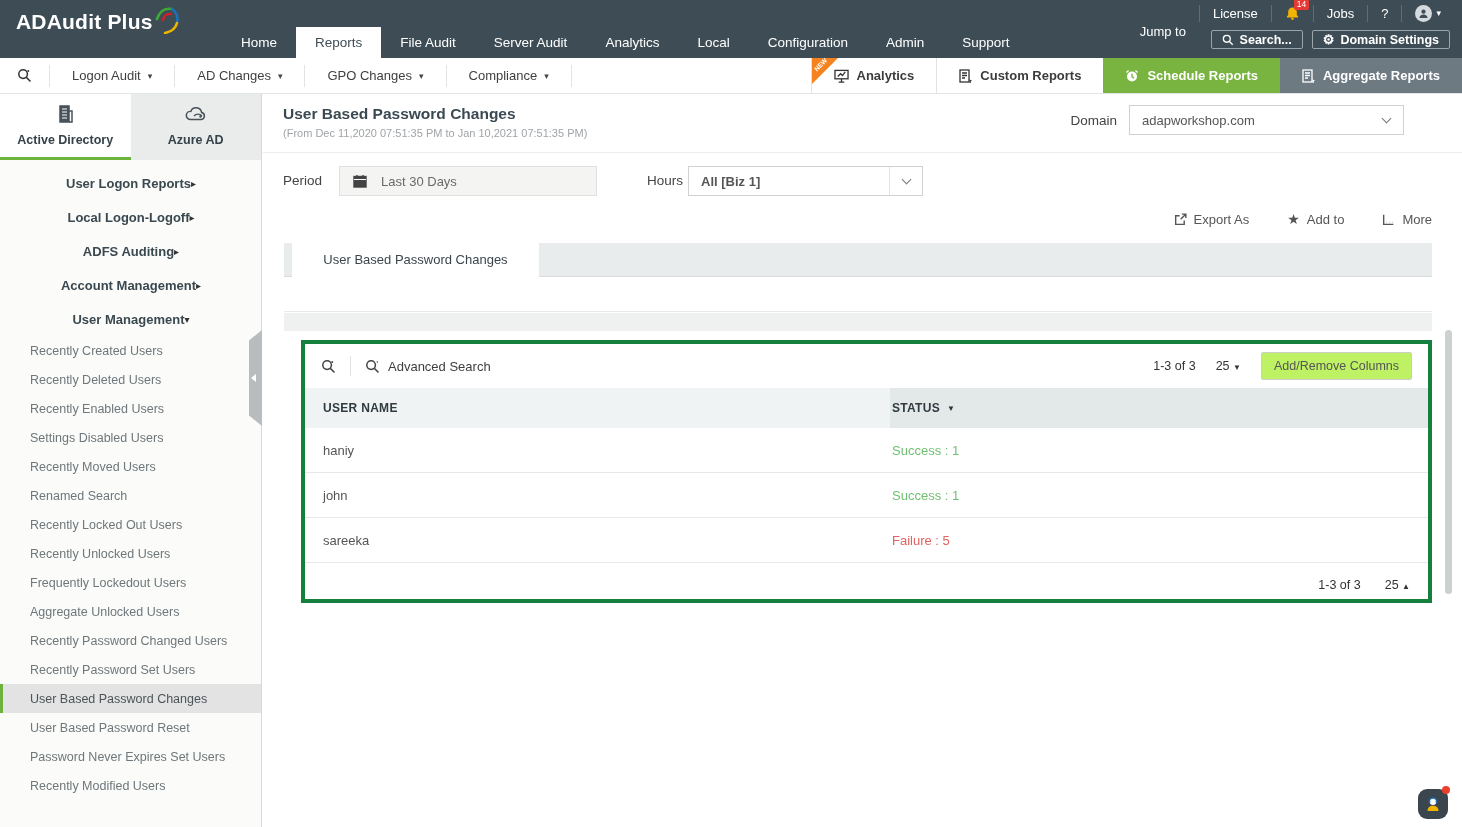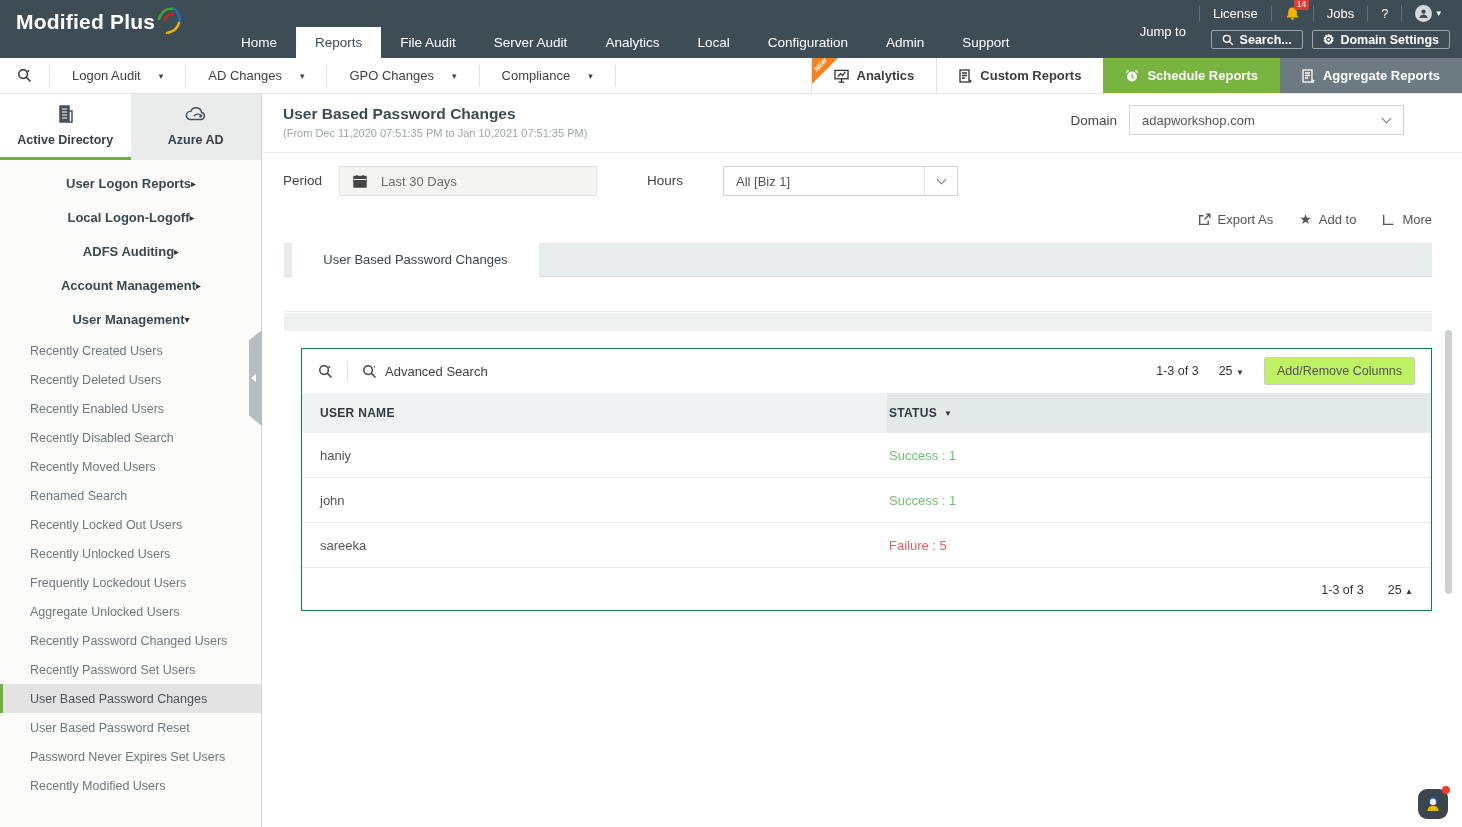--- a/index.html
+++ b/index.html
@@ -22,21 +22,21 @@
   .nav { position:absolute; left:222px; top:27px; height:31px; display:flex; }
   .nav-item { padding:0 19px; line-height:31px; color:#fff; font-size:13.5px; cursor:pointer; white-space:nowrap; }
   .nav-item.active { background:#fff; color:#3e4d55; }
   .hdr-btns { position:absolute; right:12px; top:30px; display:flex; gap:9px; }
   .hdr-btn { height:19px; border:1px solid #9aa5ab; border-radius:2px; color:#fff; font-size:12.5px; display:flex; align-items:center; gap:6px; padding:0 10px; cursor:pointer; background:transparent; font-weight:bold; }
 
   
   .ribbon { position:absolute; left:0; top:58px; width:100%; height:36px; background:#fff; border-bottom:1px solid #e2e5e5; display:flex; align-items:stretch; }
   .ribbon-left { display:flex; align-items:center; }
   .rsearch { padding:0 17px; color:#333; display:flex; align-items:center; cursor:pointer; }
-  .menu { padding:0 22px; font-size:13px; color:#3f3f3f; display:flex; align-items:center; gap:18px; border-right:1px solid #e3e3e3; height:22px; align-self:center; cursor:pointer; white-space:nowrap; }
+  .menu { padding:0 22px; font-size:13px; color:#3f3f3f; display:flex; align-items:center; gap:7px; border-right:1px solid #e3e3e3; height:22px; align-self:center; cursor:pointer; white-space:nowrap; }
   .menu:first-of-type { border-left:1px solid #e3e3e3; }
   .menu .dn { font-size:9px; color:#444; }
   .ribbon-right { margin-left:auto; display:flex; align-items:stretch; }
   .rbtn { display:flex; align-items:center; gap:8px; padding:0 22px; font-size:13px; font-weight:bold; color:#3c3c3c; border-left:1px solid #e3e3e3; cursor:pointer; position:relative; white-space:nowrap; }
   .rbtn.green { background:#79b441; color:#fff; border-left:none; }
   .rbtn.slate { background:#6d7a82; color:#fff; border-left:none; }
   .new-ribbon { position:absolute; left:0; top:0; width:0; height:0; border-top:26px solid #f5821f; border-right:26px solid transparent; }
   .new-txt { position:absolute; left:1px; top:3px; color:#fff; font-size:6.5px; font-weight:bold; transform:rotate(-45deg); }
 
   
@@ -70,31 +70,31 @@
   .select { height:30px; border:1px solid #cfd2d2; background:#fff; display:flex; align-items:center; cursor:pointer; }
   .select .val { flex:1; padding-left:12px; font-size:13px; color:#555; }
   .select .chev-cell { width:33px; display:flex; align-items:center; justify-content:center; align-self:stretch; }
   .chev { width:7px; height:7px; border-right:1.6px solid #777; border-bottom:1.6px solid #777; transform:rotate(45deg); margin-top:-3px; }
   .w234 { width:275px; } .w235 { width:235px; }
   .filter-row { position:absolute; left:0; top:72px; right:0; height:30px; }
   .flbl { position:absolute; font-size:13.5px; color:#444; line-height:30px; }
   .period-box { position:absolute; left:76px; top:0; width:258px; height:30px; background:#f4f4f2; border:1px solid #e0e0de; display:flex; align-items:center; cursor:pointer; }
   .period-box .cal { margin:0 14px 0 13px; }
   .period-box .pval { font-size:13px; color:#6a6a6a; }
-  .hours-sel { position:absolute; left:460px; top:0; }
-  .actions { position:absolute; top:117px; right:30px; display:flex; gap:26px; font-size:13px; color:#555; }
+  .hours-sel { position:absolute; left:425px; top:0;font-weight:bold; }
+  .actions { position:absolute; top:117px; right:30px; display:flex; gap:38px; font-size:13px; color:#555; }
   .action { display:flex; align-items:center; gap:7px; cursor:pointer; }
   .star { font-size:14px; color:#555; }
 
   .tabstrip { position:absolute; left:21px; right:30px; top:149px; height:34px; background:#e9eced; border-bottom:1px solid #d8dcdc; }
   .rtab { position:absolute; left:8px; top:0; width:247px; height:34px; background:#fff; text-align:center; line-height:34px; font-size:13px; color:#3b464c; cursor:pointer; }
   .white-band { position:absolute; left:21px; right:30px; top:184px; height:34px; background:#fff; border-bottom:1px solid #eaeaea; }
   .gray-band { position:absolute; left:21px; right:30px; top:219px; height:18px; background:#eff1f1; }
 
-  .card { position:absolute; left:38px; right:30px; top:254px; height:263px; background:#fff; border:1px solid #15803d; }
+  .card { position:absolute; left:38px; right:30px; top:246px; height:263px; background:#fff; border:4px solid #15803d; }
   .card-toolbar { height:44px; display:flex; align-items:center; padding:0 16px; }
   .tool-sep { width:1px; height:20px; background:#e0e0e0; margin:0 14px; }
   .adv { display:flex; align-items:center; gap:8px; font-size:13px; color:#3e3e3e; cursor:pointer; }
   .toolbar-right { margin-left:auto; display:flex; align-items:center; gap:20px; }
   .pagetxt { font-size:12.5px; color:#333; }
   .sizer { font-size:12.5px; color:#333; cursor:pointer; }
   .sizer .tri { font-size:8px; color:#333; }
   .addrem { height:28px; border:1px solid #ccc; border-radius:2px; background:#bef264; padding:0 12px; font-size:12.5px; color:#555; cursor:pointer; font-family:inherit; }
   .thead { display:flex; height:40px; }
   .th1 { flex:0 0 585px; background:#f0f3f3; display:flex; align-items:center; padding-left:18px; font-size:12px; font-weight:bold; color:#2f3b40; letter-spacing:.3px; }
@@ -113,21 +113,21 @@
 
   svg { display:block; }
 </style>
 </head>
 <body>
 
 <div class="app">
 
   <div class="topbar">
     <div class="brand">
-      <span class="brand-text">Modified Plus</span>
+      <span class="brand-text">ADAudit Plus</span>
       <span class="brand-swoosh">
         <svg width="24" height="28" viewBox="0 0 24 28" fill="none" stroke-linecap="round">
           <path d="M2 13 Q6 1 17 3" stroke="#3daa35" stroke-width="2.6"></path>
           <path d="M17 3 Q24 8 22 17" stroke="#1d6fb8" stroke-width="2.6"></path>
           <path d="M8 14 Q10 7 16 8" stroke="#d32027" stroke-width="2.4"></path>
           <path d="M22 17 Q20 25 10 27" stroke="#f0b400" stroke-width="2.6"></path>
         </svg>
       </span>
     </div>
 
@@ -338,21 +338,21 @@
     <div class="subitem">
           <span>Recently Created Users</span>
         </div>
         <div class="subitem">
           <span>Recently Deleted Users</span>
         </div>
         <div class="subitem">
           <span>Recently Enabled Users</span>
         </div>
         <div class="subitem">
-          <span>Recently Disabled Search</span>
+          <span>Settings Disabled Users</span>
         </div>
         <div class="subitem">
           <span>Recently Moved Users</span>
         </div>
         <div class="subitem">
           <span>Renamed Search</span>
         </div>
         <div class="subitem">
           <span>Recently Locked Out Users</span>
         </div>

